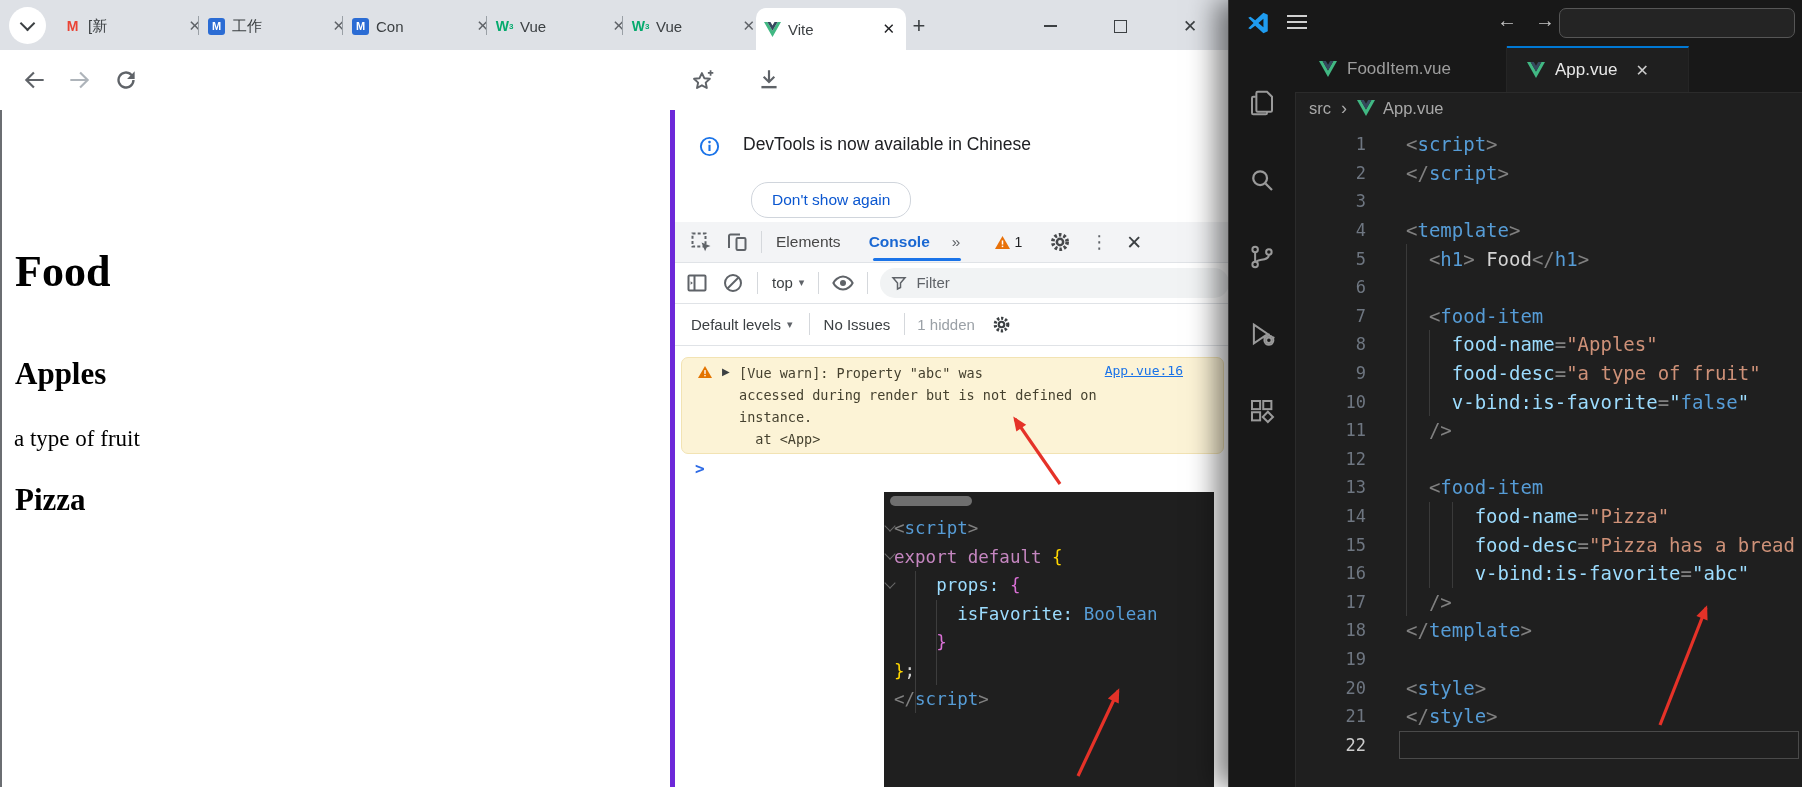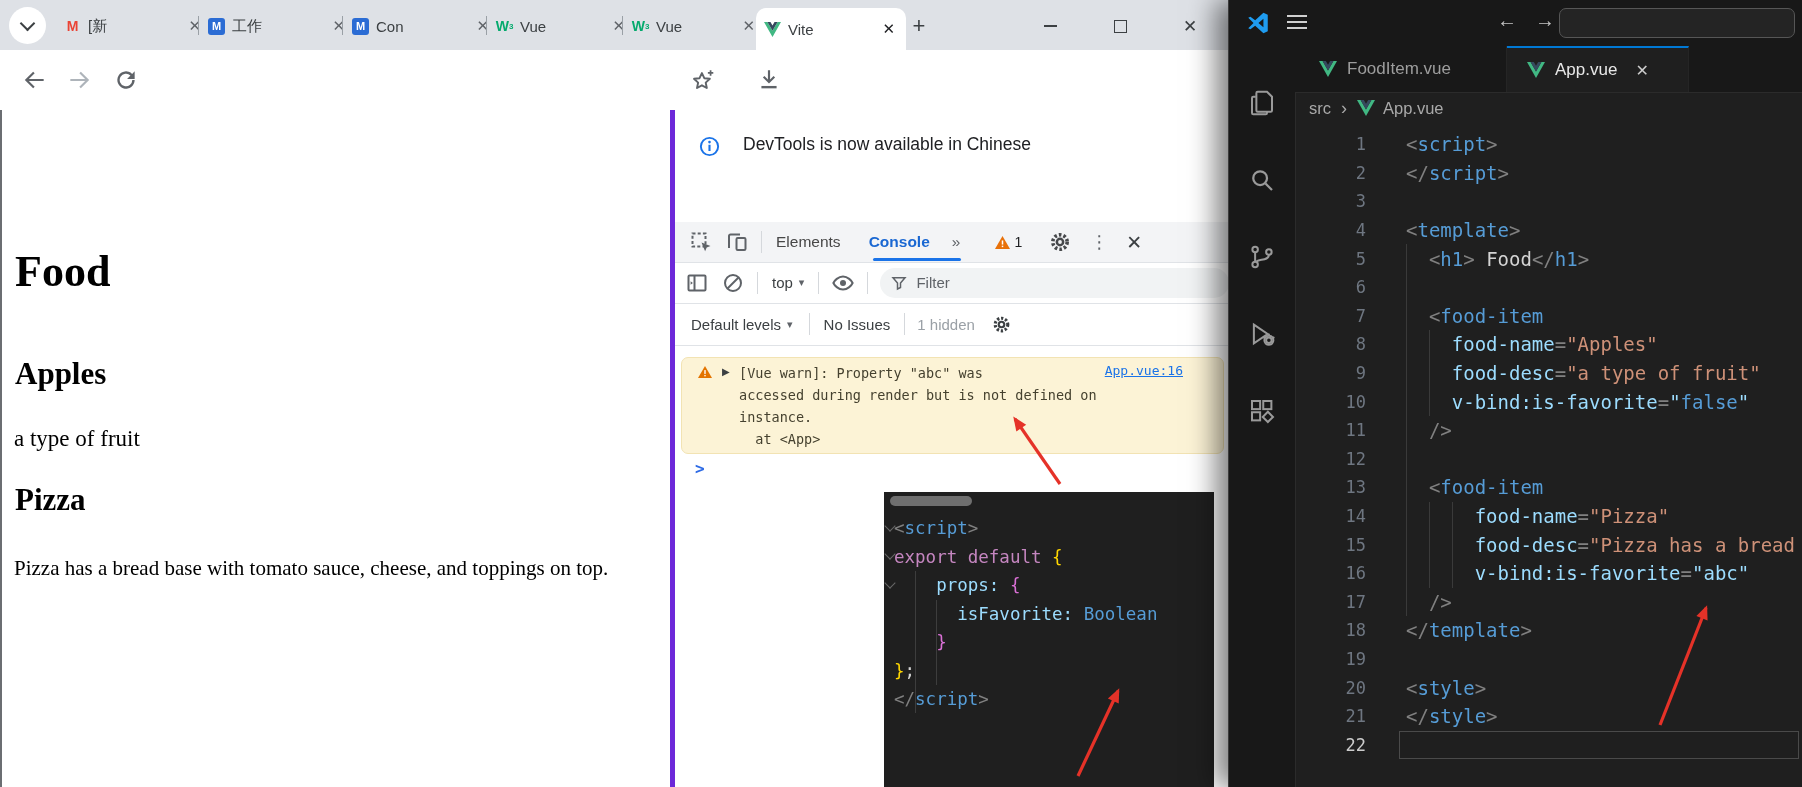--- a/index.html
+++ b/index.html
@@ -248,30 +248,30 @@
         <span class="ut">有新版 Chrome 可安裝</span>
         <span class="dots">⋮</span>
       </div>
     </div>
 
     <div id="pagearea">
       <h1>Food</h1>
       <h2 class="ph2a">Apples</h2>
       <p class="pp1">a type of fruit</p>
       <h2 class="ph2b">Pizza</h2>
-      <p class="pp2">Pizza has a bread base with tomato sauce, cheese, and toppings on top.</p>
     </div>
 
     <div id="devtools">
       <svg id="dtnotice-ic" width="23" height="23" viewBox="0 0 24 24">
           <circle cx="12" cy="12" r="9" fill="none" stroke="#1a73e8" stroke-width="2"></circle>
           <rect x="10.9" y="10.2" width="2.2" height="6.5" fill="#1a73e8"></rect>
           <circle cx="12" cy="7.4" r="1.4" fill="#1a73e8"></circle>
         </svg>
       <div id="dtnotice-tx">DevTools is now available in Chinese</div>
+      <div class="dtbtn" id="btn-dismiss">Don't show again</div>
 
       <div class="dtrow" id="dttabs">
         <svg class="ic24" style="margin-left:14px" viewBox="0 0 24 24">
             <rect x="3.5" y="3.5" width="13" height="13" fill="none" stroke="#5f6368" stroke-width="2" stroke-dasharray="3 2.2"></rect>
             <path d="M12.5 12.5l9 3.4-3.8 1.6-1.6 3.8z" fill="#5f6368"></path>
           </svg>
         <svg class="ic24" style="margin-left:12px" viewBox="0 0 24 24" fill="none" stroke="#5f6368" stroke-width="2">
             <path d="M4 18V6a1.5 1.5 0 0 1 1.5-1.5H15"></path>
             <rect x="11.5" y="8" width="9" height="12" rx="1.2" fill="#f3f4f6"></rect>
           </svg>

